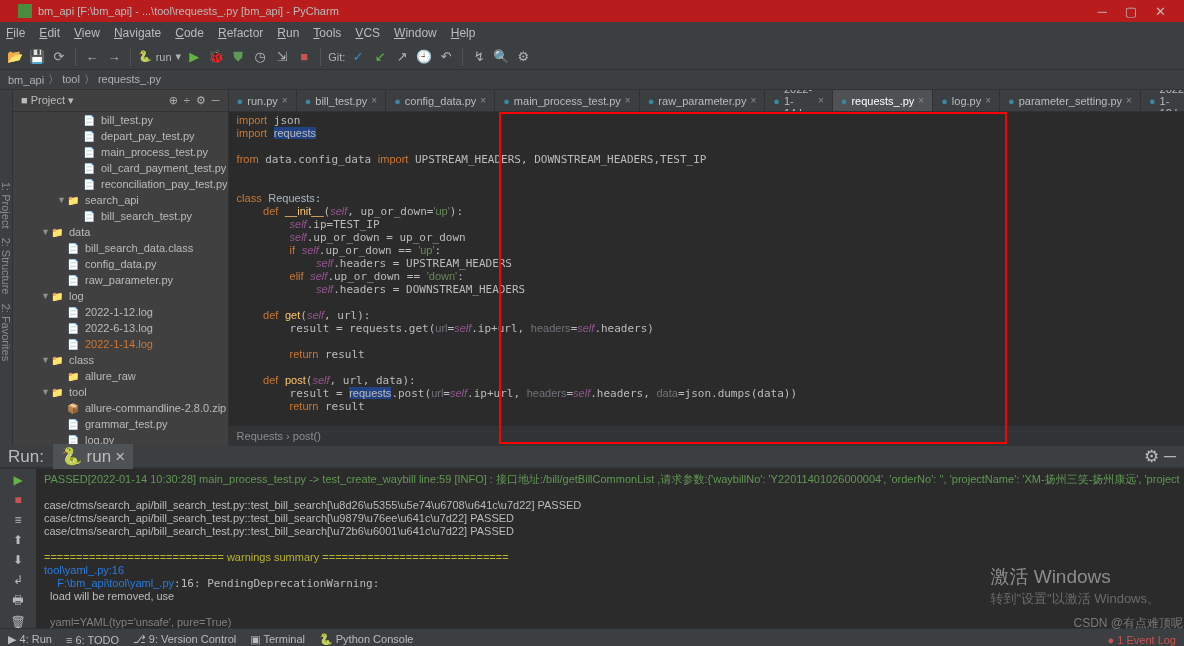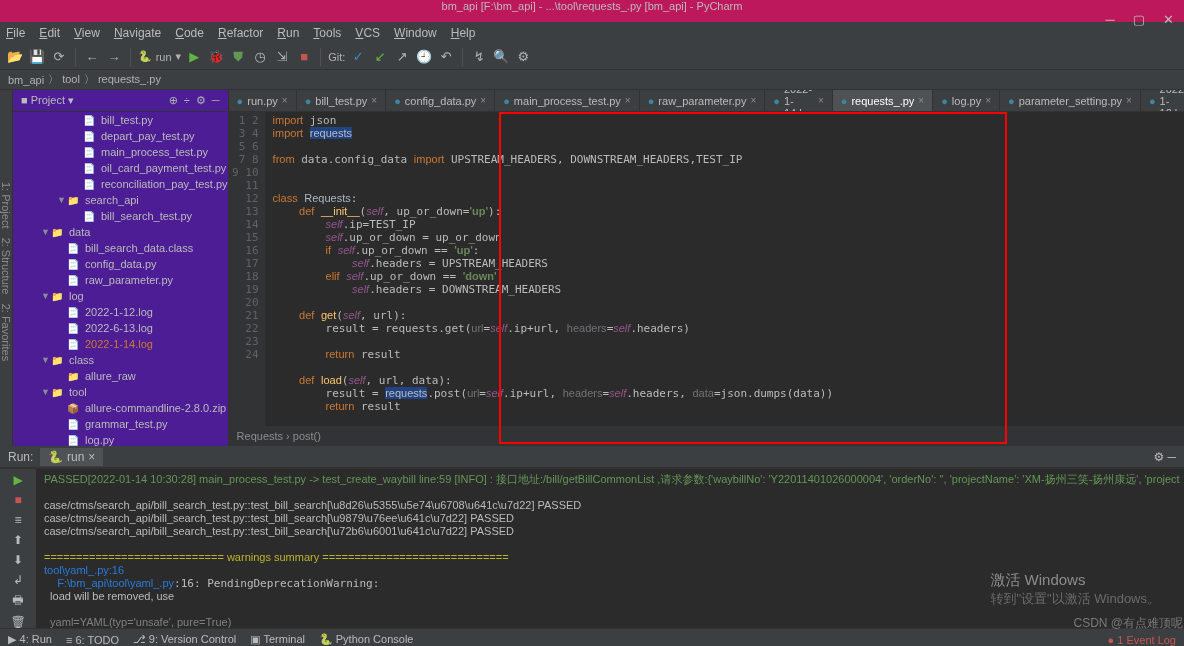--- a/index.html
+++ b/index.html
@@ -1,69 +1,69 @@
 <!DOCTYPE html>
 <html><head>
 <meta charset="utf-8">
 <style>
 * { margin: 0; padding: 0; box-sizing: border-box; font-family: "Segoe UI", Arial, sans-serif; }
 body { background: #2b2b2b; color: #bbbbbb; font-size: 12px; width: 1184px; height: 646px; overflow: hidden; position: relative; }
-.title-bar { height: 22px; background: #be185d; display: flex; align-items: center; padding: 0 10px; color: #bbbbbb; font-size: 11px; flex-direction: column; }
+.title-bar { height: 22px; background: #b91c1c; display: flex; align-items: center; padding: 0 18px; color: #bbbbbb; font-size: 11px; }
 .title-bar .icon { width: 14px; height: 14px; background: #4a8c3e; margin-right: 6px; }
 .win-controls { margin-left: auto; display: flex; gap: 18px; font-size: 13px; }
 .menu-bar { height: 22px; background: #3c3f41; display: flex; align-items: center; padding: 0 6px; font-size: 12px; color: #bbbbbb; }
 .menu-bar span { margin-right: 14px; }
 .menu-bar span u { text-decoration: underline; }
 .toolbar { height: 26px; background: #3c3f41; display: flex; align-items: center; padding: 0 6px; border-bottom: 1px solid #323232; gap: 4px; }
 .tool-btn { width: 18px; height: 18px; display: flex; align-items: center; justify-content: center; color: #afb1b3; font-size: 13px; }
 .tool-sep { width: 1px; height: 18px; background: #515151; margin: 0 3px; }
 .run-cfg { display: flex; align-items: center; gap: 4px; color: #afb1b3; font-size: 11px; }
 .nav-bar { height: 20px; background: #3c3f41; display: flex; align-items: center; padding: 0 8px; font-size: 11px; color: #afb1b3; border-bottom: 1px solid #323232; }
 .nav-bar span { margin-right: 4px; }
 .main { display: flex; height: 356px; }
 .left-rail { width: 20px; background: #3c3f41; border-right: 1px solid #323232; writing-mode: vertical-rl; text-align: center; font-size: 11px; color: #8c8c8c; padding-top: 8px; }
-.project-panel { width: 220px; background: #4c1d95; border-right: 1px solid #323232; display: flex; flex-direction: column; }
+.project-panel { width: 220px; background: #404040; border-right: 1px solid #323232; display: flex; flex-direction: column; }
 .project-header { height: 22px; display: flex; align-items: center; padding: 0 8px; border-bottom: 1px solid #323232; font-size: 11px; color: #bbbbbb; }
 .project-header .gear-icons { margin-left: auto; display: flex; gap: 6px; color: #afb1b3; }
 .tree { overflow-y: auto; flex: 1; font-size: 11px; }
 .tree-row { display: flex; align-items: center; height: 16px; padding-left: 0; color: #bbbbbb; white-space: nowrap; }
 .tree-row .arrow { width: 10px; display: inline-block; color: #8c8c8c; font-size: 9px; }
 .tree-row .ficon { width: 14px; height: 12px; display: inline-flex; align-items: center; justify-content: center; margin-right: 4px; font-size: 10px; }
 .orange { color: #cc7832; }
 .editor-area { flex: 1; display: flex; flex-direction: column; background: #2b2b2b; }
 .tabs { height: 22px; background: #3c3f41; display: flex; align-items: center; border-bottom: 1px solid #323232; overflow: hidden; }
 .tab { height: 22px; display: flex; align-items: center; padding: 0 8px; font-size: 11px; color: #bbbbbb; border-right: 1px solid #323232; gap: 4px; }
 .tab.active { background: #4e5254; color: #fff; }
 .tab .close { color: #8c8c8c; font-size: 10px; }
 .code-wrap { flex: 1; display: flex; position: relative; }
 .gutter { width: 36px; background: #313335; text-align: right; padding: 2px 6px 0 0; color: #606366; font-size: 11px; font-family: Consolas, monospace; line-height: 13px; }
 .code { flex: 1; padding: 2px 0 0 8px; font-family: Consolas, monospace; font-size: 11px; line-height: 13px; white-space: pre; position: relative; }
 .red-box { position: absolute; border: 2px solid #ff0000; left: 270px; top: 0; width: 508px; height: 332px; pointer-events: none; }
 .kw { color: #cc7832; }
-.str { color: #6a8759; font-weight: bold; }
+.str { color: #6a8759; }
 .com { color: #808080; }
 .fn { color: #ffc66d; }
 .self { color: #94558d; font-style: italic; }
 .param { color: #72737a; }
 .cls { color: #a9b7c6; }
 .hl { background: #214283; }
 .breadcrumb { height: 20px; background: #313335; display: flex; align-items: center; padding: 0 8px; font-size: 11px; color: #8c8c8c; }
 .run-panel { height: 160px; background: #2b2b2b; border-top: 1px solid #323232; display: flex; }
-.run-header { height: 22px; background: #3c3f41; display: flex; align-items: center; padding: 0 8px; font-size: 12px; border-bottom: 1px solid #323232; }
+.run-header { height: 22px; background: #3c3f41; display: flex; align-items: center; padding: 0 8px; font-size: 17px; border-bottom: 1px solid #323232; }
 .run-tab { background: #4e5254; padding: 2px 8px; display: flex; align-items: center; gap: 4px; }
 .run-gutter { width: 36px; background: #3c3f41; display: flex; flex-direction: column; align-items: center; padding-top: 4px; gap: 6px; }
 .run-gutter div { width: 16px; height: 16px; display: flex; align-items: center; justify-content: center; }
 .console { flex: 1; font-family: Consolas, monospace; font-size: 11px; padding: 4px 8px; line-height: 13px; white-space: pre; overflow: hidden; color: #bbbbbb; }
 .console .link { color: #287bde; }
 .console .pass { color: #629755; }
 .console .warn { color: #bbb529; }
 .bottom-bar { height: 22px; background: #3c3f41; display: flex; align-items: center; padding: 0 8px; font-size: 11px; border-top: 1px solid #323232; }
 .bottom-bar .item { margin-right: 14px; display: flex; align-items: center; gap: 4px; }
 .watermark { position: absolute; right: 24px; bottom: 38px; color: #6b6b6b; font-size: 13px; text-align: left; pointer-events: none; }
-.watermark .big { font-size: 15px; color: #8c8c8c; margin-top: 39px; }
+.watermark .big { font-size: 19px; color: #8c8c8c; margin-top: 39px; }
 .csdn { position: absolute; right: 1px; bottom: 14px; color: #7a7a7a; font-size: 12px; }
 </style>
 </head>
 <body>
 
 <div class="title-bar">
   <span class="icon"></span>
   <span>bm_api [F:\bm_api] - ...\tool\requests_.py [bm_api] - PyCharm</span>
   <div class="win-controls">
     <span>─</span>
@@ -248,66 +248,41 @@
         <div class="tab "><span style="color:#3e86a0">●</span>config_data.py<span class="close">×</span></div>
         <div class="tab "><span style="color:#3e86a0">●</span>main_process_test.py<span class="close">×</span></div>
         <div class="tab "><span style="color:#3e86a0">●</span>raw_parameter.py<span class="close">×</span></div>
         <div class="tab "><span style="color:#3e86a0">●</span>2022-1-14.log<span class="close">×</span></div>
         <div class="tab active"><span style="color:#3e86a0">●</span>requests_.py<span class="close">×</span></div>
         <div class="tab "><span style="color:#3e86a0">●</span>log.py<span class="close">×</span></div>
         <div class="tab "><span style="color:#3e86a0">●</span>parameter_setting.py<span class="close">×</span></div>
         <div class="tab "><span style="color:#3e86a0">●</span>2022-1-12.log</div>
       </div>
     <div class="code-wrap">
-      <div class="gutter" id="gutter">1
-2
-3
-4
-5
-6
-7
-8
-9
-10
-11
-12
-13
-14
-15
-16
-17
-18
-19
-20
-21
-22
-23
-24
-</div>
       <div class="code" id="code"><span class="kw">import</span> json
 <span class="kw">import</span> <span class="hl">requests</span>
 
 <span class="kw">from</span> data.config_data <span class="kw">import</span> UPSTREAM_HEADERS, DOWNSTREAM_HEADERS,TEST_IP
 
 
 <span class="kw">class</span> <span class="cls">Requests</span>:
     <span class="kw">def</span> <span class="fn">__init__</span>(<span class="self">self</span>, up_or_down=<span class="str">'up'</span>):
         <span class="self">self</span>.ip=TEST_IP
         <span class="self">self</span>.up_or_down = up_or_down
         <span class="kw">if</span> <span class="self">self</span>.up_or_down == <span class="str">'up'</span>:
             <span class="self">self</span>.headers = UPSTREAM_HEADERS
         <span class="kw">elif</span> <span class="self">self</span>.up_or_down == <span class="str">'down'</span>:
             <span class="self">self</span>.headers = DOWNSTREAM_HEADERS
 
     <span class="kw">def</span> <span class="fn">get</span>(<span class="self">self</span>, url):
         result = requests.get(<span class="param">url</span>=<span class="self">self</span>.ip+url, <span class="param">headers</span>=<span class="self">self</span>.headers)
 
         <span class="kw">return</span> result
 
-    <span class="kw">def</span> <span class="fn">load</span>(<span class="self">self</span>, url, data):
+    <span class="kw">def</span> <span class="fn">post</span>(<span class="self">self</span>, url, data):
         result = <span class="hl">requests</span>.post(<span class="param">url</span>=<span class="self">self</span>.ip+url, <span class="param">headers</span>=<span class="self">self</span>.headers, <span class="param">data</span>=json.dumps(data))
         <span class="kw">return</span> result
 </div>
       <div class="red-box"></div>
     </div>
     <div class="breadcrumb">Requests  ›  post()</div>
   </div>
 
 </div>
 

